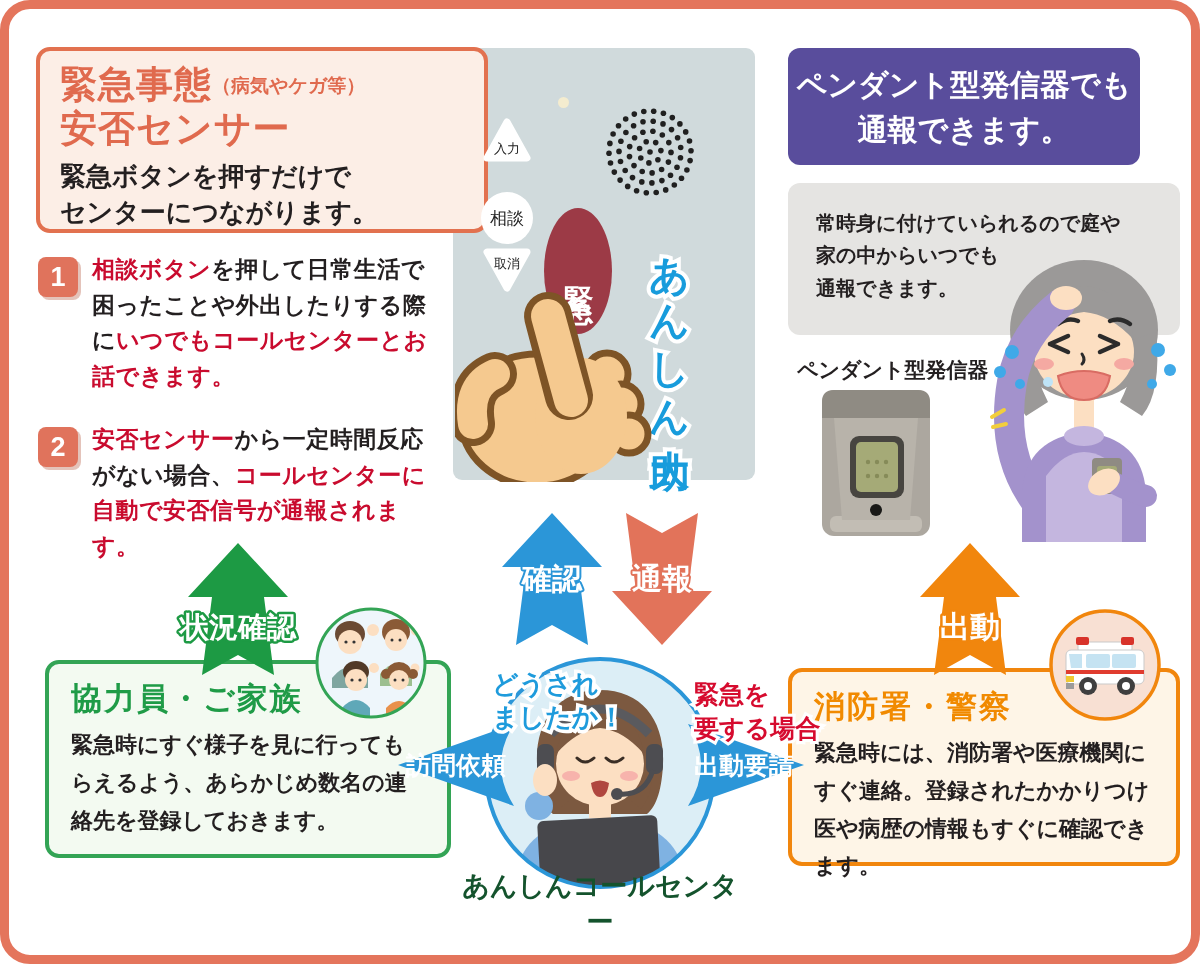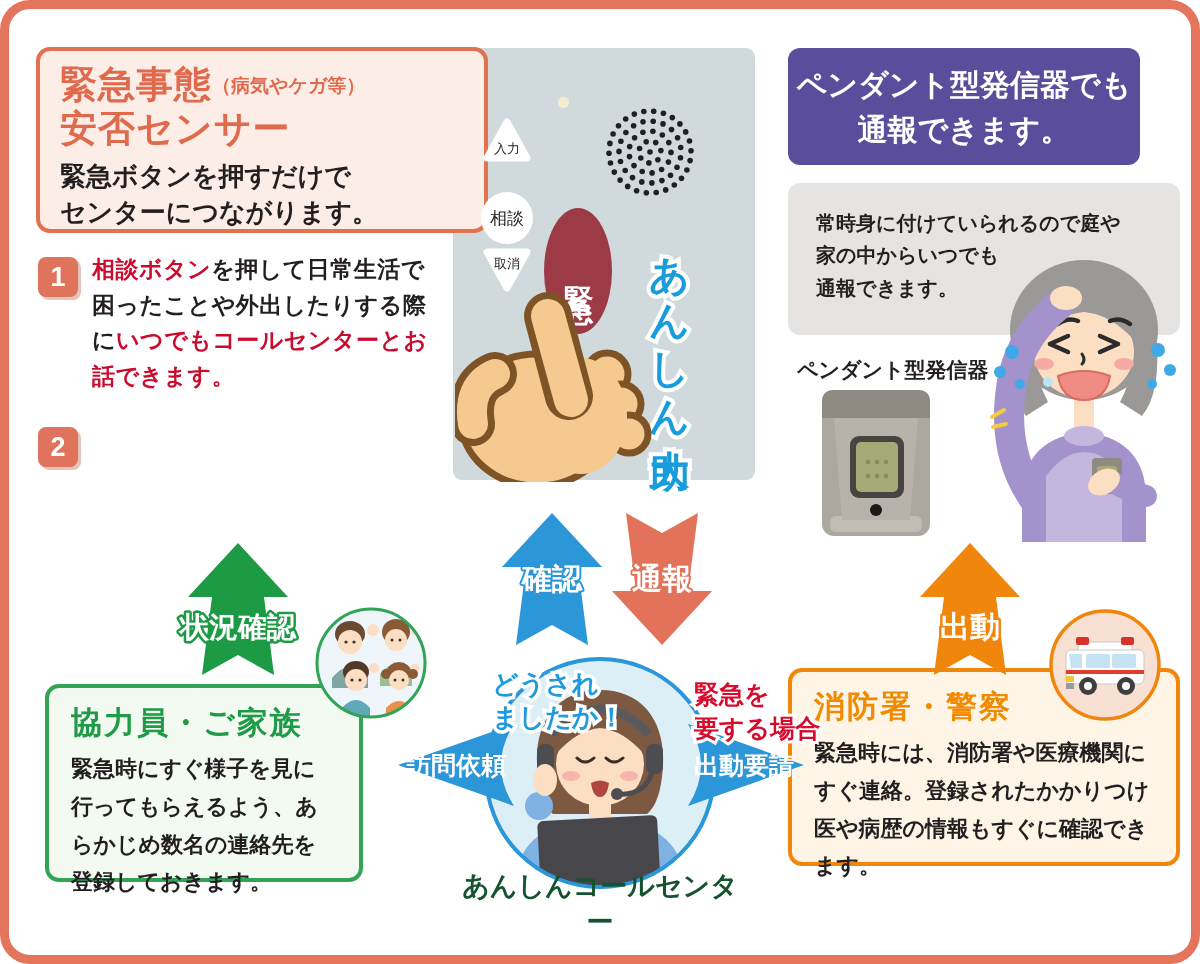--- a/index.html
+++ b/index.html
@@ -50,21 +50,21 @@
           display:flex;align-items:center;justify-content:center;text-align:center;font-size:30px;
           font-weight:800;line-height:1.5;white-space:pre-line;z-index:1}
   .note{left:788px;top:183px;width:392px;height:152px;box-sizing:border-box;background:#E5E4E2;border-radius:12px;
         font-size:20px;font-weight:700;line-height:1.62;padding:24px 0 0 28px;white-space:pre-line;z-index:1}
   .pendant-label{left:797px;top:356px;font-size:21px;font-weight:700;z-index:2}
   .pendant{left:820px;top:388px;z-index:2}
   .woman{left:982px;top:252px;z-index:3}
 
   
   .info-box{width:392px;height:198px;box-sizing:border-box;border-radius:14px;padding:14px 22px;z-index:1}
-  .family-box{left:45px;top:684px;width:318px;background:#F3FAF1;border:4px solid #33A455}
+  .family-box{left:45px;top:660px;width:406px;background:#F3FAF1;border:4px solid #33A455}
   .police-box{left:788px;top:668px;background:#FEF5E7;border:4px solid #F1860D}
   .box-title{font-size:31px;font-weight:800;letter-spacing:2px}
   .family-box .box-title{color:#1F9B47}
   .police-box .box-title{color:#F18A00}
   .box-body{font-size:22px;font-weight:700;line-height:1.72;margin-top:6px}
 
   
   .family-circle{left:314px;top:606px;z-index:3}
   .amb-circle{left:1048px;top:608px;z-index:3}
   .call-circle{left:483px;top:656px;z-index:3}
@@ -106,20 +106,23 @@
 </div>
 
 <div class="abs step step1">
   <div class="badge">1</div>
   <div class="step-text">
     <span class="red">相談ボタン</span><span>を押して日常生活で困ったことや外出したりする際に</span><span class="red">いつでもコールセンターとお話できます。</span>
   </div>
 </div>
 <div class="abs step step2">
   <div class="badge">2</div>
+  <div class="step-text">
+    <span class="red">安否センサー</span><span>から一定時間反応がない場合、</span><span class="red">コールセンターに自動で安否信号が通報されます。</span>
+  </div>
 </div>
 
 <div class="abs device"></div>
 <div class="abs led"></div>
 <svg class="abs speaker" id="speaker-dots" width="104" height="104" viewBox="0 0 104 104">
     <circle cx="52.0" cy="52.0" r="2.8" fill="#202020"></circle>
     <circle cx="59.9" cy="59.7" r="2.8" fill="#202020"></circle>
     <circle cx="50.9" cy="62.9" r="2.8" fill="#202020"></circle>
     <circle cx="42.8" cy="58.0" r="2.8" fill="#202020"></circle>
     <circle cx="41.6" cy="48.5" r="2.8" fill="#202020"></circle>

